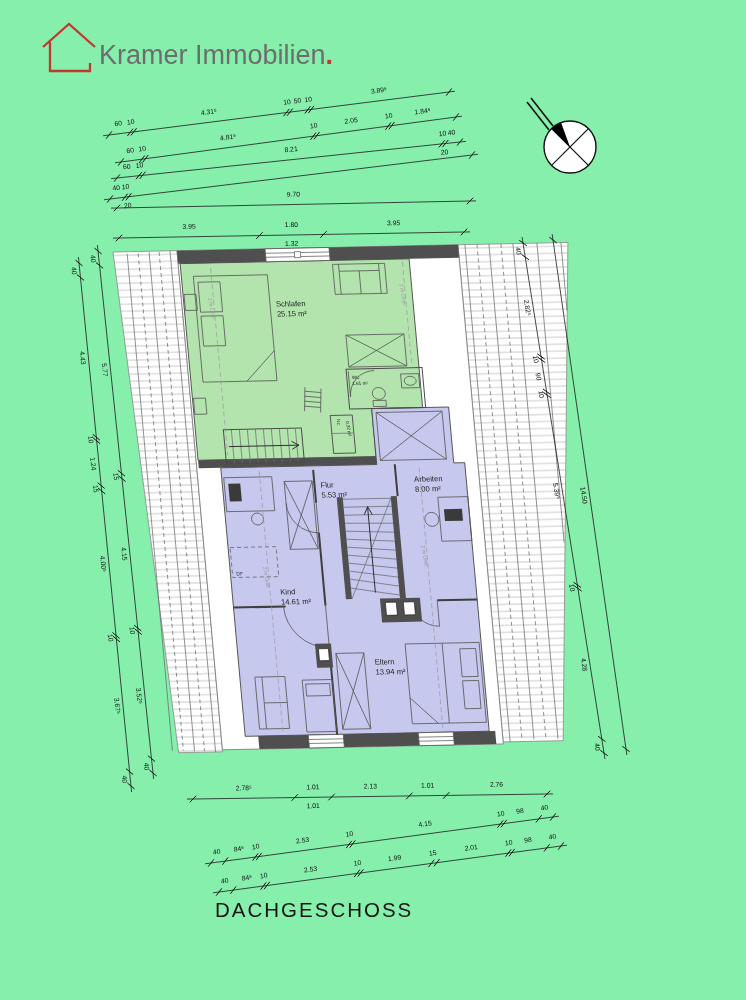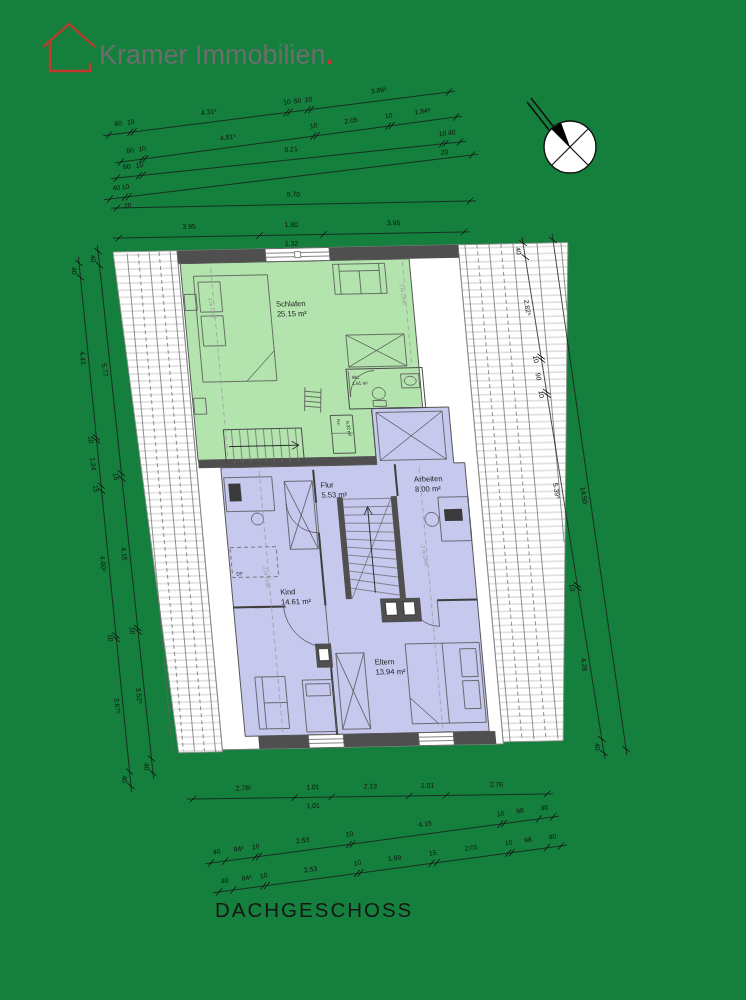--- a/index.html
+++ b/index.html
@@ -1,16 +1,16 @@
 <!DOCTYPE html>
 <html><head>
 <meta charset="utf-8">
 <style>
   html,body{margin:0;padding:0;background:#fff;}
-  #stage{position:relative;width:746px;height:1000px;background:#15803d;overflow:hidden;
+  #stage{position:relative;width:746px;height:1000px;background:#86efac;overflow:hidden;
          font-family:"Liberation Sans", sans-serif;}
   svg{display:block;}
   .hatch{fill:url(#rafters);stroke:#8a8a8a;stroke-width:0.8;}
   .wall{fill:#4f4f4f;}
   .furn{fill:none;stroke:#555;stroke-width:0.8;}
   .furnD{fill:#3a3a3a;stroke:none;}
   .wline{stroke:#3f3f3f;stroke-width:2;fill:none;}
   .thin{stroke:#666;stroke-width:0.7;fill:none;}
   .dash2m{stroke:#9a9a9a;stroke-width:0.7;stroke-dasharray:5 3;fill:none;}
   .roomlabel{font-size:7.6px;fill:#222;}

